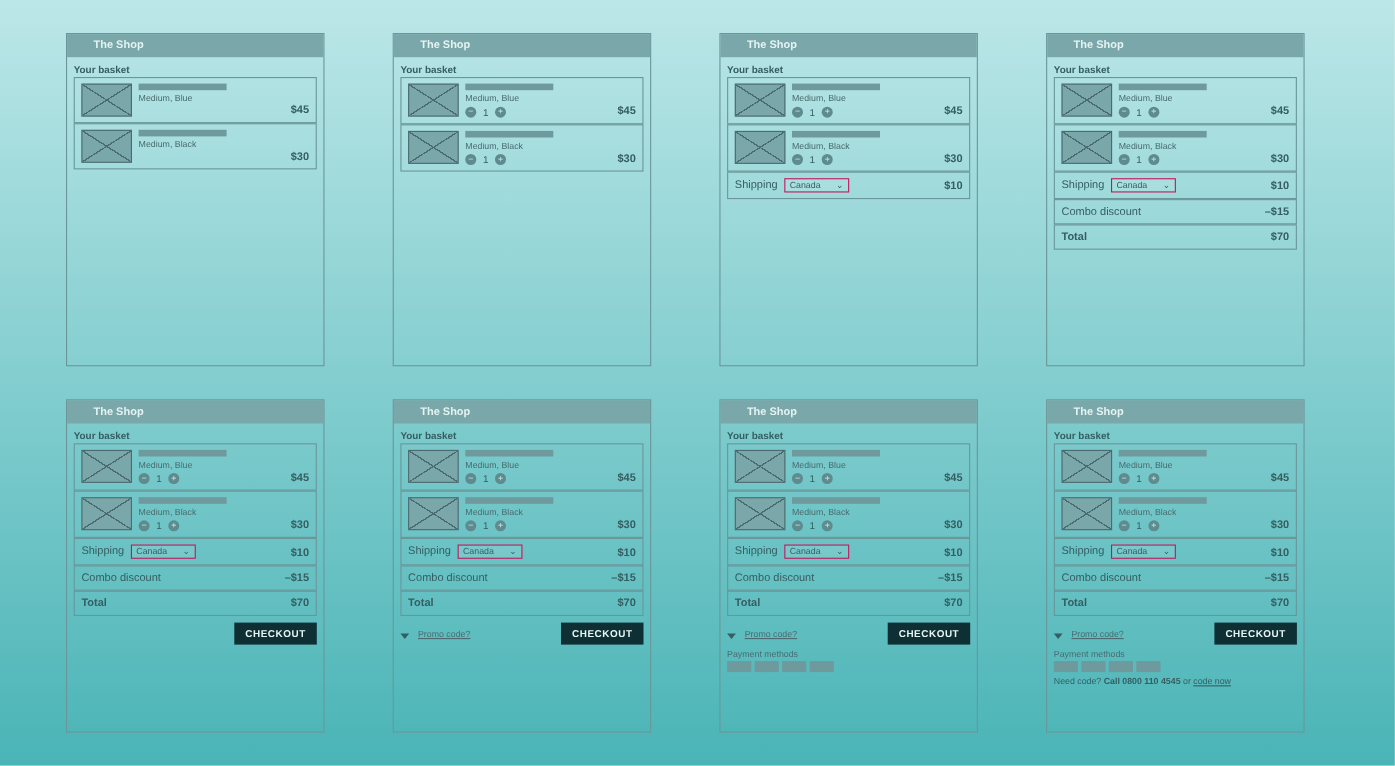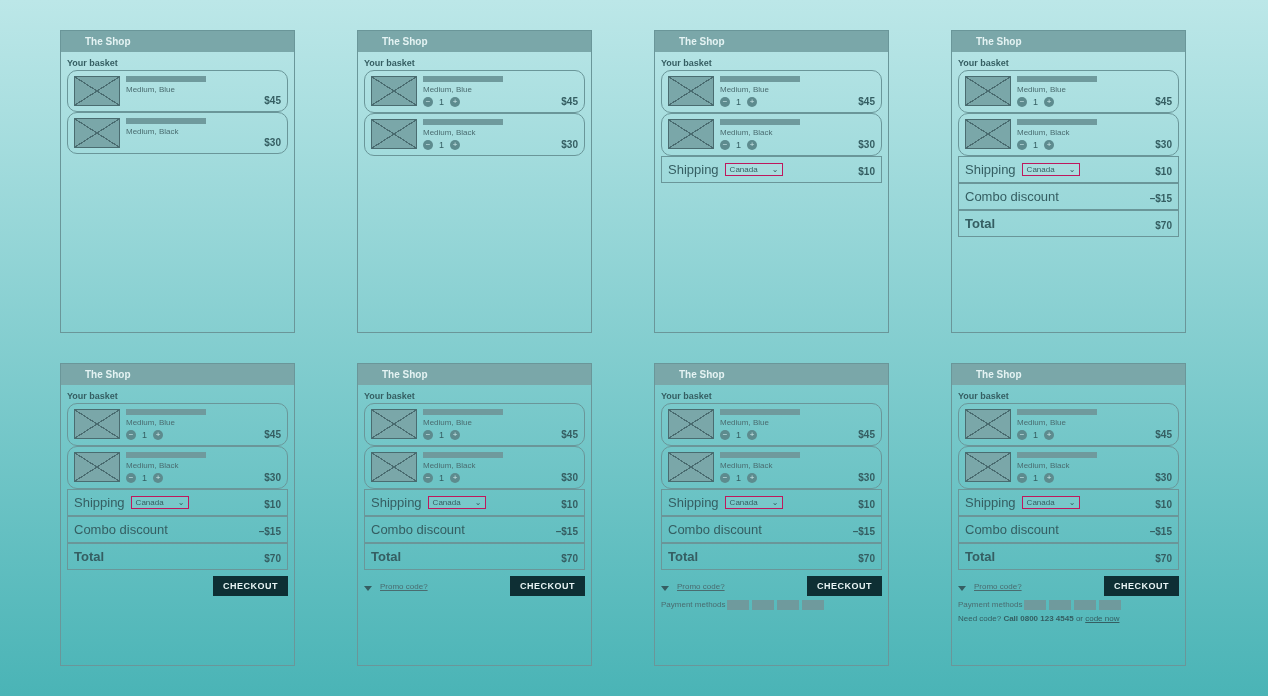--- a/index.html
+++ b/index.html
@@ -51,21 +51,20 @@
   }
   .panel {
     border: 1px solid #6a9699;
     padding: 5px 6px;
     display: flex;
     align-items: center;
     gap: 6px;
   }
   .item {
     align-items: flex-start;
-    border-radius: 10px;
   }
   .thumb {
     width: 46px;
     height: 30px;
     border: 1px solid #4a6c70;
     background: #7aa7a9;
     position: relative;
     flex-shrink: 0;
   }
   .thumb::before, .thumb::after {
@@ -113,21 +112,21 @@
   }
   .price {
     font-weight: bold;
     font-size: 10px;
     align-self: flex-end;
     margin-left: auto;
   }
   .row {
     justify-content: space-between;
   }
-  .label { font-size: 13px; }
+  .label { font-size: 10px; }
   .select {
     border: 1px solid #be185d;
     padding: 1px 4px;
     font-size: 8px;
     display: inline-flex;
     align-items: flex-end;
     gap: 14px;
     background: rgba(255,255,255,0.1);
   }
   .select .chev { font-size: 8px; }
@@ -164,21 +163,21 @@
   }
   .tri {
     width: 0; height: 0;
     border-left: 4px solid transparent;
     border-right: 4px solid transparent;
     border-top: 5px solid #355e62;
     display: inline-block;
   }
   .pm {
     display: flex;
-    flex-direction: row;
+    flex-direction: column;
     gap: 2px;
   }
   .pm-row {
     display: flex;
     gap: 3px;
   }
   .pm-box {
     width: 22px; height: 10px;
     background: #6f9a9d;
   }
@@ -576,18 +575,18 @@
       <div class="pm">
         <span>Payment methods</span>
         <div class="pm-row">
           <div class="pm-box"></div>
           <div class="pm-box"></div>
           <div class="pm-box"></div>
           <div class="pm-box"></div>
         </div>
       </div>
       <div class="help">
-        <span>Need code? </span><b>Call 0800 123 4545</b><span> or </span><u>code now</u>
+        <span>Need code? </span><b>Call 0800 110 4545</b><span> or </span><u>code now</u>
       </div>
     </div>
   </div>
 
 </div>
 
 </body></html>

